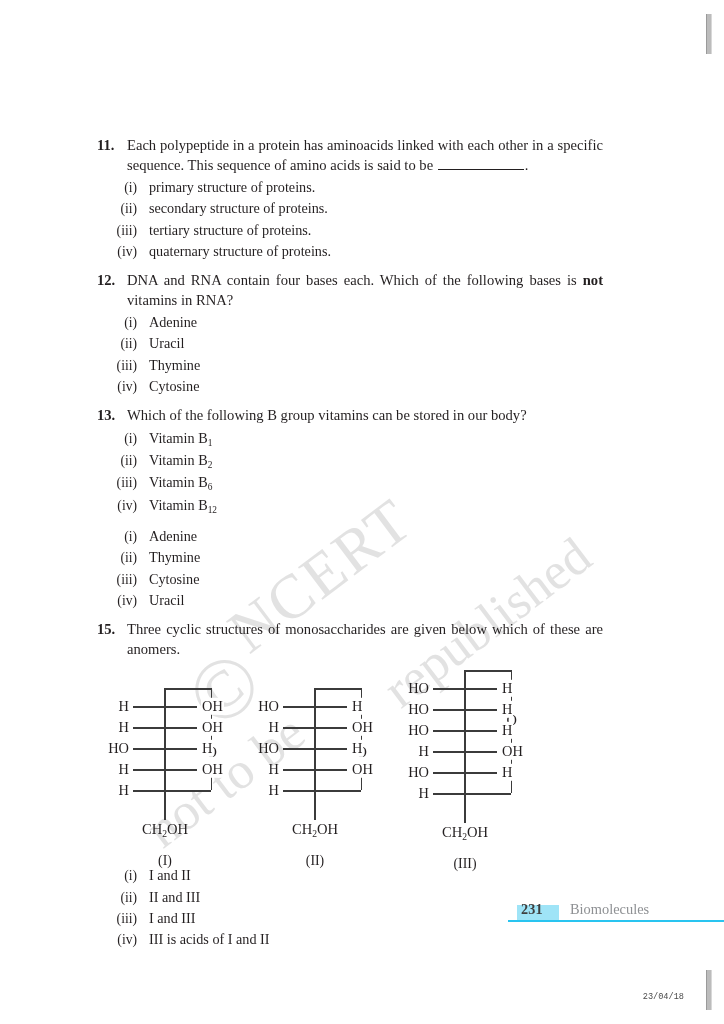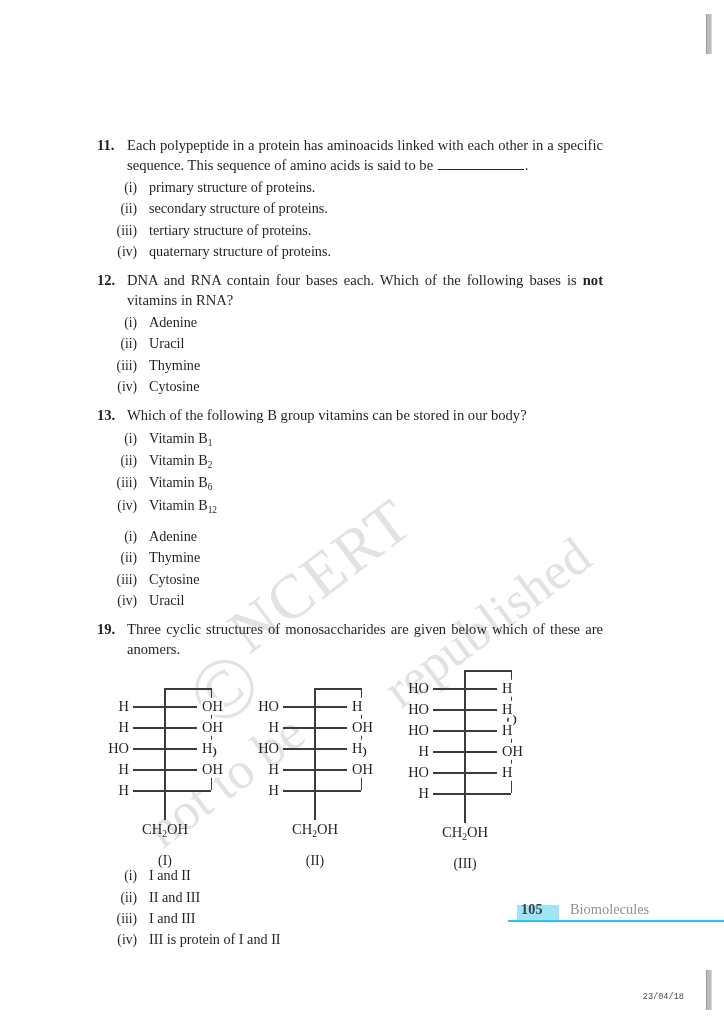--- a/index.html
+++ b/index.html
@@ -353,21 +353,21 @@
         </div>
         <div class="opt">
           <div class="opt-rn">(iv)</div>
           <div class="opt-label">Uracil</div>
         </div>
       </div>
     </div>
 
     <div class="q">
       <div class="q-head">
-        <div class="q-num">19.</div>
+        <div class="q-num">15.</div>
         <div class="q-text">Three cyclic structures of monosaccharides are given below which of these are anomers.</div>
       </div>
 
       <div class="structures" id="structures">
           <div class="struct" style="left: 0px;">
             <div class="fischer">
               <div class="spine" style="left: 67.2px; top: 15px; height: 132px;"></div>
               <div class="ring-line" style="left: 67.2px; top: 15px; width: 47px; height: 1.4px;"></div>
               <div class="ring-line" style="left: 114px; top: 15px; width: 1.4px; height: 102px;"></div>
               <div class="ring-line" style="left: 67.2px; top: 117px; width: 47px; height: 1.4px;"></div>
@@ -453,29 +453,29 @@
         <div class="opt">
           <div class="opt-rn">(ii)</div>
           <div class="opt-label">II and III</div>
         </div>
         <div class="opt">
           <div class="opt-rn">(iii)</div>
           <div class="opt-label">I and III</div>
         </div>
         <div class="opt">
           <div class="opt-rn">(iv)</div>
-          <div class="opt-label">III is protein of I and II</div>
+          <div class="opt-label">III is acids of I and II</div>
         </div>
       </div>
     </div>
 
   </div>
 
   <div class="footer">
     <div class="footer-rule"></div>
     <div class="footer-chip"></div>
-    <div class="footer-page">105</div>
+    <div class="footer-page">231</div>
     <div class="footer-title">Biomolecules</div>
   </div>
 
   <div class="datestamp">23/04/18</div>
 
 </div>
 
 </body></html>

